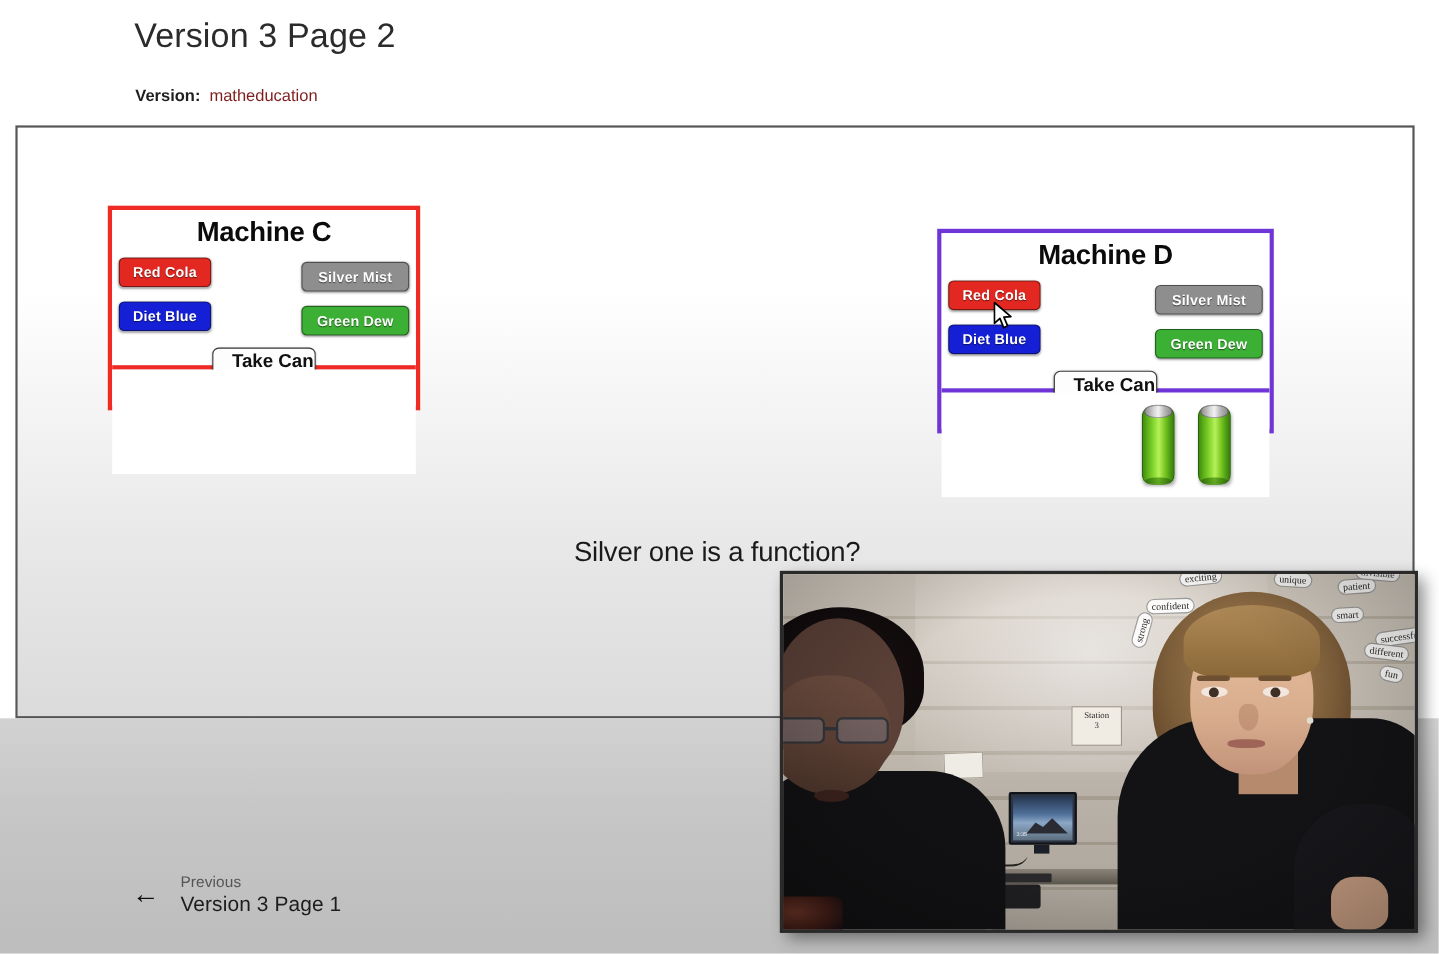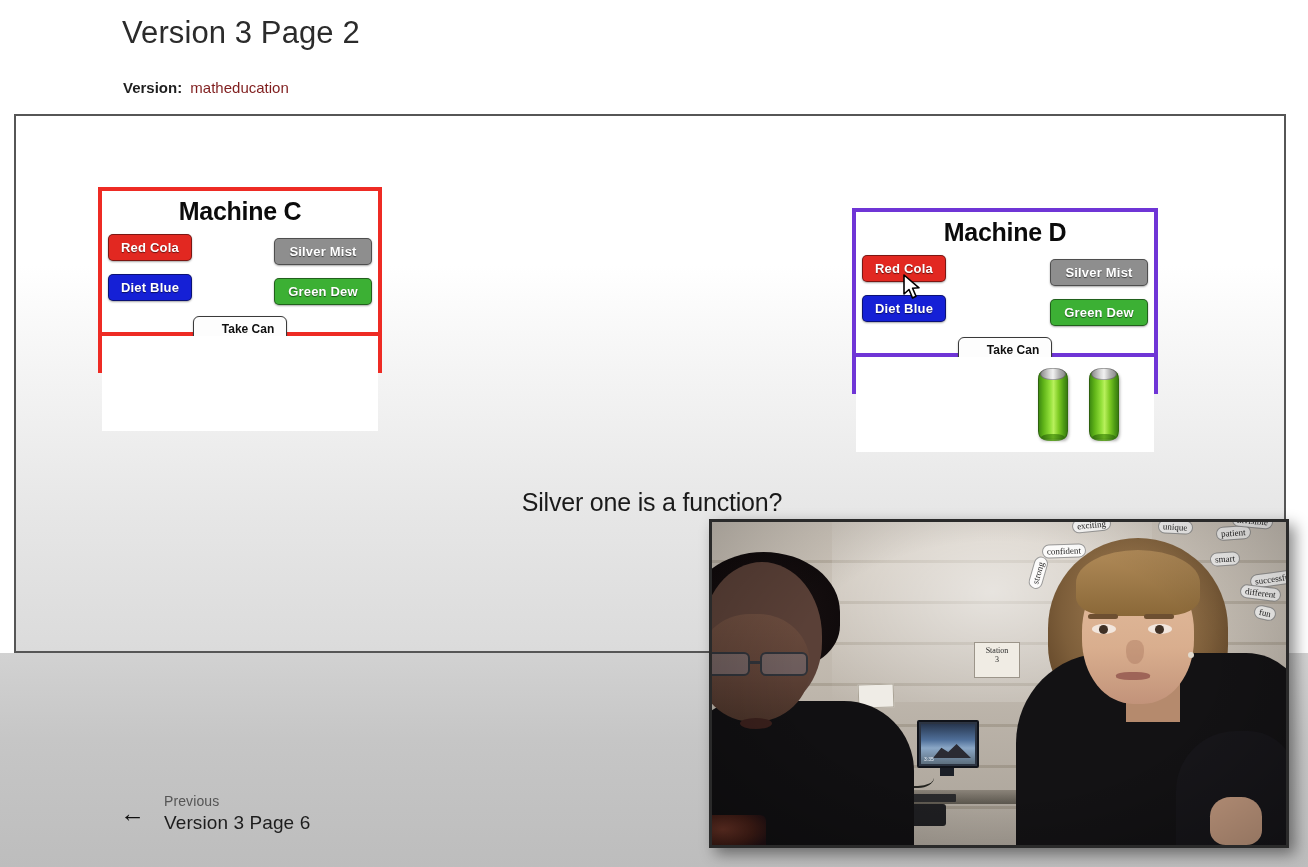--- a/index.html
+++ b/index.html
@@ -103,21 +103,21 @@
   }
   .take-can {
     display: block;
     margin: 0 auto;
     width: 94px; height: 26px;
     line-height: 24px;
     text-align: center;
     background: #fdfdfd;
     border: 1.5px solid #3a3a3a;
     border-radius: 6px;
-    font-size: 12px;
+    font-size: 17px;
     font-weight: 700;
     color: #101010;
     box-shadow: 0 1px 2px rgba(0,0,0,0.3);
     padding-left: 16px;
   }
   .tray {
     position: relative;
     width: 100%;
     background: #ffffff;
   }
@@ -529,21 +529,21 @@
 
   <svg class="cursor" viewBox="0 0 18 26">
     <polygon points="1,1 1,20 6,15.5 9.5,24 13,22.2 9.6,14.2 16,13.8" fill="#ffffff" stroke="#000000" stroke-width="1.6" stroke-linejoin="round"></polygon>
   </svg>
 
   <div class="lower-area">
     <div class="prev-nav">
       <div class="back-arrow">←</div>
       <div class="prev-text">
         <div class="prev-label">Previous</div>
-        <div class="prev-title">Version 3 Page 6</div>
+        <div class="prev-title">Version 3 Page 1</div>
       </div>
     </div>
   </div>
 
   <div class="video-overlay">
     <div class="video-inner">
       <div class="wall"></div>
       <div class="wall-glow"></div>
 
       <div class="word-cloud">

